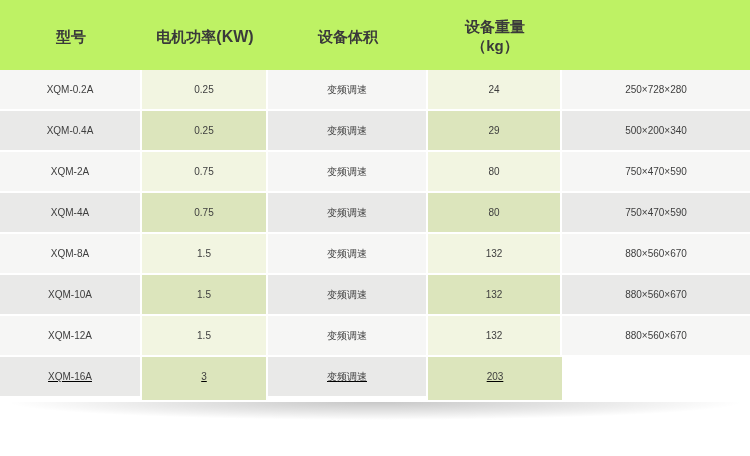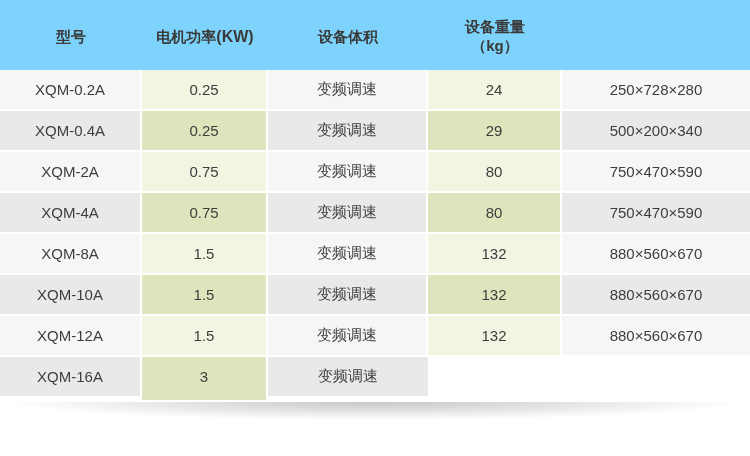--- a/index.html
+++ b/index.html
@@ -14,21 +14,21 @@
   .spec-table {
     width: 750px;
     background: #ffffff;
   }
   
   .thead {
     display: flex;
     height: 70px;
     padding-top: 2px;
     box-sizing: border-box;
-    background: #7dd3fc;
+    background: #bef264;
     align-items: center;
   }
   .thead .hcell {
     display: flex;
     flex-direction: column;
     justify-content: center;
     align-items: center;
     height: 100%;
     box-sizing: border-box;
     color: #3a3a3a;
@@ -37,28 +37,28 @@
     line-height: 19px;
     text-align: center;
   }
   .hcell .unit-inline { font-size: 16px; font-weight: bold; }
   
   .tbody .grid-row {
     display: flex;
     height: 39px;
     margin-bottom: 2px;
   }
-  .tbody .grid-row:last-child { margin-bottom: 0; }
+  .tbody .grid-row:last-child { margin-bottom: 0; text-decoration: underline; }
   .cell {
     display: flex;
     align-items: center;
     justify-content: center;
     box-sizing: border-box;
     height: 100%;
-    font-size: 15px;
+    font-size: 10px;
     color: #3e3e3e;
     position: relative;
     border-right: 2px solid #ffffff;
   }
   .cell:last-child { border-right: none; }
   
   .c1 { width: 142px; }
   .c2 { width: 126px; }
   .c3 { width: 160px; }
   .c4 { width: 134px; }
@@ -163,18 +163,19 @@
       <div class="cell c2 green">1.5</div>
       <div class="cell c3">变频调速</div>
       <div class="cell c4 green">132</div>
       <div class="cell c5">880×560×670</div>
     </div>
 
     <div class="grid-row">
       <div class="cell c1">XQM-16A</div>
       <div class="cell c2 green">3</div>
       <div class="cell c3">变频调速</div>
+      <div class="cell c4 green">203</div>
     </div>
 
   </div>
 
   <div class="table-shadow"></div>
 </div>
 
 </body></html>

